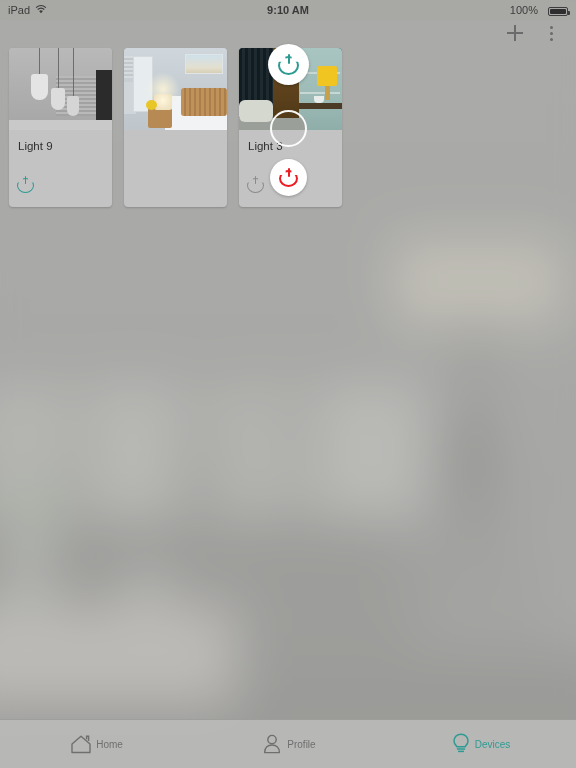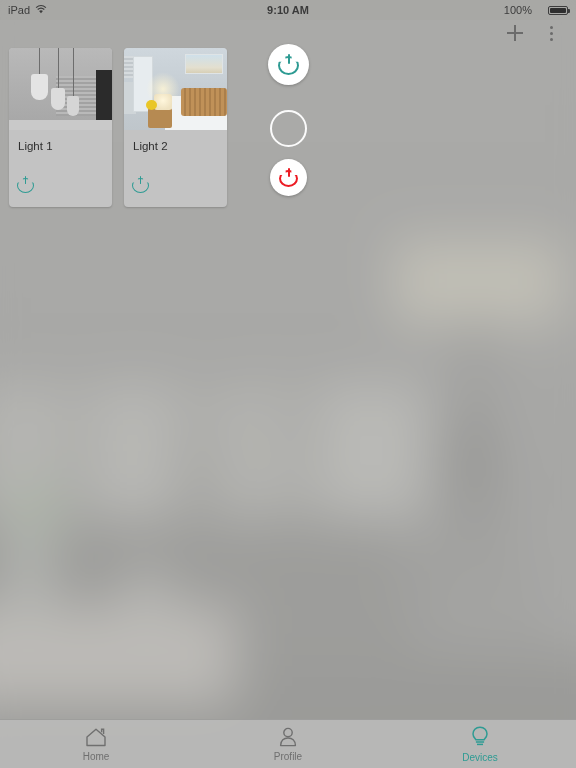--- a/index.html
+++ b/index.html
@@ -82,21 +82,21 @@
   
   .statusbar{
     position:absolute; top:0; left:0; width:100%; height:20px;
     display:flex; align-items:center;
     padding:0 8px;
     font-size:11px; color:#3c3c3c;
     background:rgba(165,165,163,0.55);
   }
   .sb-left{ display:flex; align-items:center; gap:5px; }
   .sb-center{ position:absolute; left:0; right:0; text-align:center; font-size:11px; font-weight:bold; color:#3a3a3a; pointer-events:none; }
-  .sb-right{ margin-left:auto; display:flex; align-items:center; gap:16px; z-index:2; }
+  .sb-right{ margin-left:auto; display:flex; align-items:flex-end; gap:10px; z-index:2; }
   .battery{
     width:20px; height:9px; border:1px solid #3c3c3c; border-radius:2px;
     position:relative; padding:1px;
   }
   .battery::after{
     content:""; position:absolute; right:-3px; top:2.5px;
     width:2px; height:4px; background:#3c3c3c; border-radius:0 1px 1px 0;
   }
   .battery i{ display:block; height:100%; background:#2e2e2e; border-radius:1px; }
 
@@ -228,21 +228,21 @@
   .oc-bottom .pw .stem{ left:8.5px; width:2px; height:9px; }
 
   
   .tabbar{
     position:absolute; left:0; bottom:0; width:100%; height:49px;
     background:rgba(186,186,184,0.92);
     border-top:1px solid rgba(140,140,138,0.6);
     display:flex;
   }
   .tab{
-    flex:1; display:flex; flex-direction:column;
+    flex:1; display:flex; flex-direction:row;
     align-items:center; justify-content:center; gap:3px;
     cursor:pointer;
   }
   .tab-label{ font-size:10px; color:#6f6f6f; }
   .tab.active .tab-label{ color:#2e9b93; }
   .tab svg{ display:block; }
 </style>
 </head>
 <body>
 
@@ -313,21 +313,21 @@
           <div class="darkpanel"></div>
         <div class="cord cordA"></div>
           <div class="cord cordB"></div>
           <div class="cord cordC"></div>
         <div class="pend pendA"></div>
           <div class="pend pendB"></div>
           <div class="pend pendC"></div>
         <div class="floorline"></div>
       </div>
       <div class="card-body">
-        <div class="card-title">Light 1</div>
+        <div class="card-title">Light 9</div>
         <div class="card-power teal">
           <span class="pw">
             <span class="ring"></span>
               <span class="stem"></span>
           </span>
         </div>
       </div>
     </div>
 
     <div class="card">
@@ -336,31 +336,46 @@
           <div class="fridge"></div>
           <div class="door"></div>
         <div class="pic"></div>
         <div class="bed"></div>
           <div class="head"></div>
         <div class="glow"></div>
         <div class="nstand"></div>
           <div class="lampshade"></div>
           <div class="flowers"></div>
       </div>
+    </div>
+
+    <div class="card">
+      <div class="card-img t3">
+        <div class="wallR"></div>
+          <div class="shelf"></div>
+          <div class="shelf2"></div>
+        <div class="lampsh"></div>
+          <div class="lampbase"></div>
+        <div class="table3"></div>
+          <div class="cup3"></div>
+        <div class="curtain"></div>
+          <div class="wood"></div>
+        <div class="bedbase"></div>
+          <div class="pillow3"></div>
+      </div>
       <div class="card-body">
-        <div class="card-title">Light 2</div>
-        <div class="card-power teal">
+        <div class="card-title">Light 3</div>
+        <div class="card-power gray">
           <span class="pw">
             <span class="ring"></span>
               <span class="stem"></span>
           </span>
         </div>
       </div>
     </div>
-
 
   </div>
 
   <div class="overlay-circle oc-top">
     <span class="pw teal">
       <span class="ring"></span>
         <span class="stem"></span>
     </span>
   </div>
 

